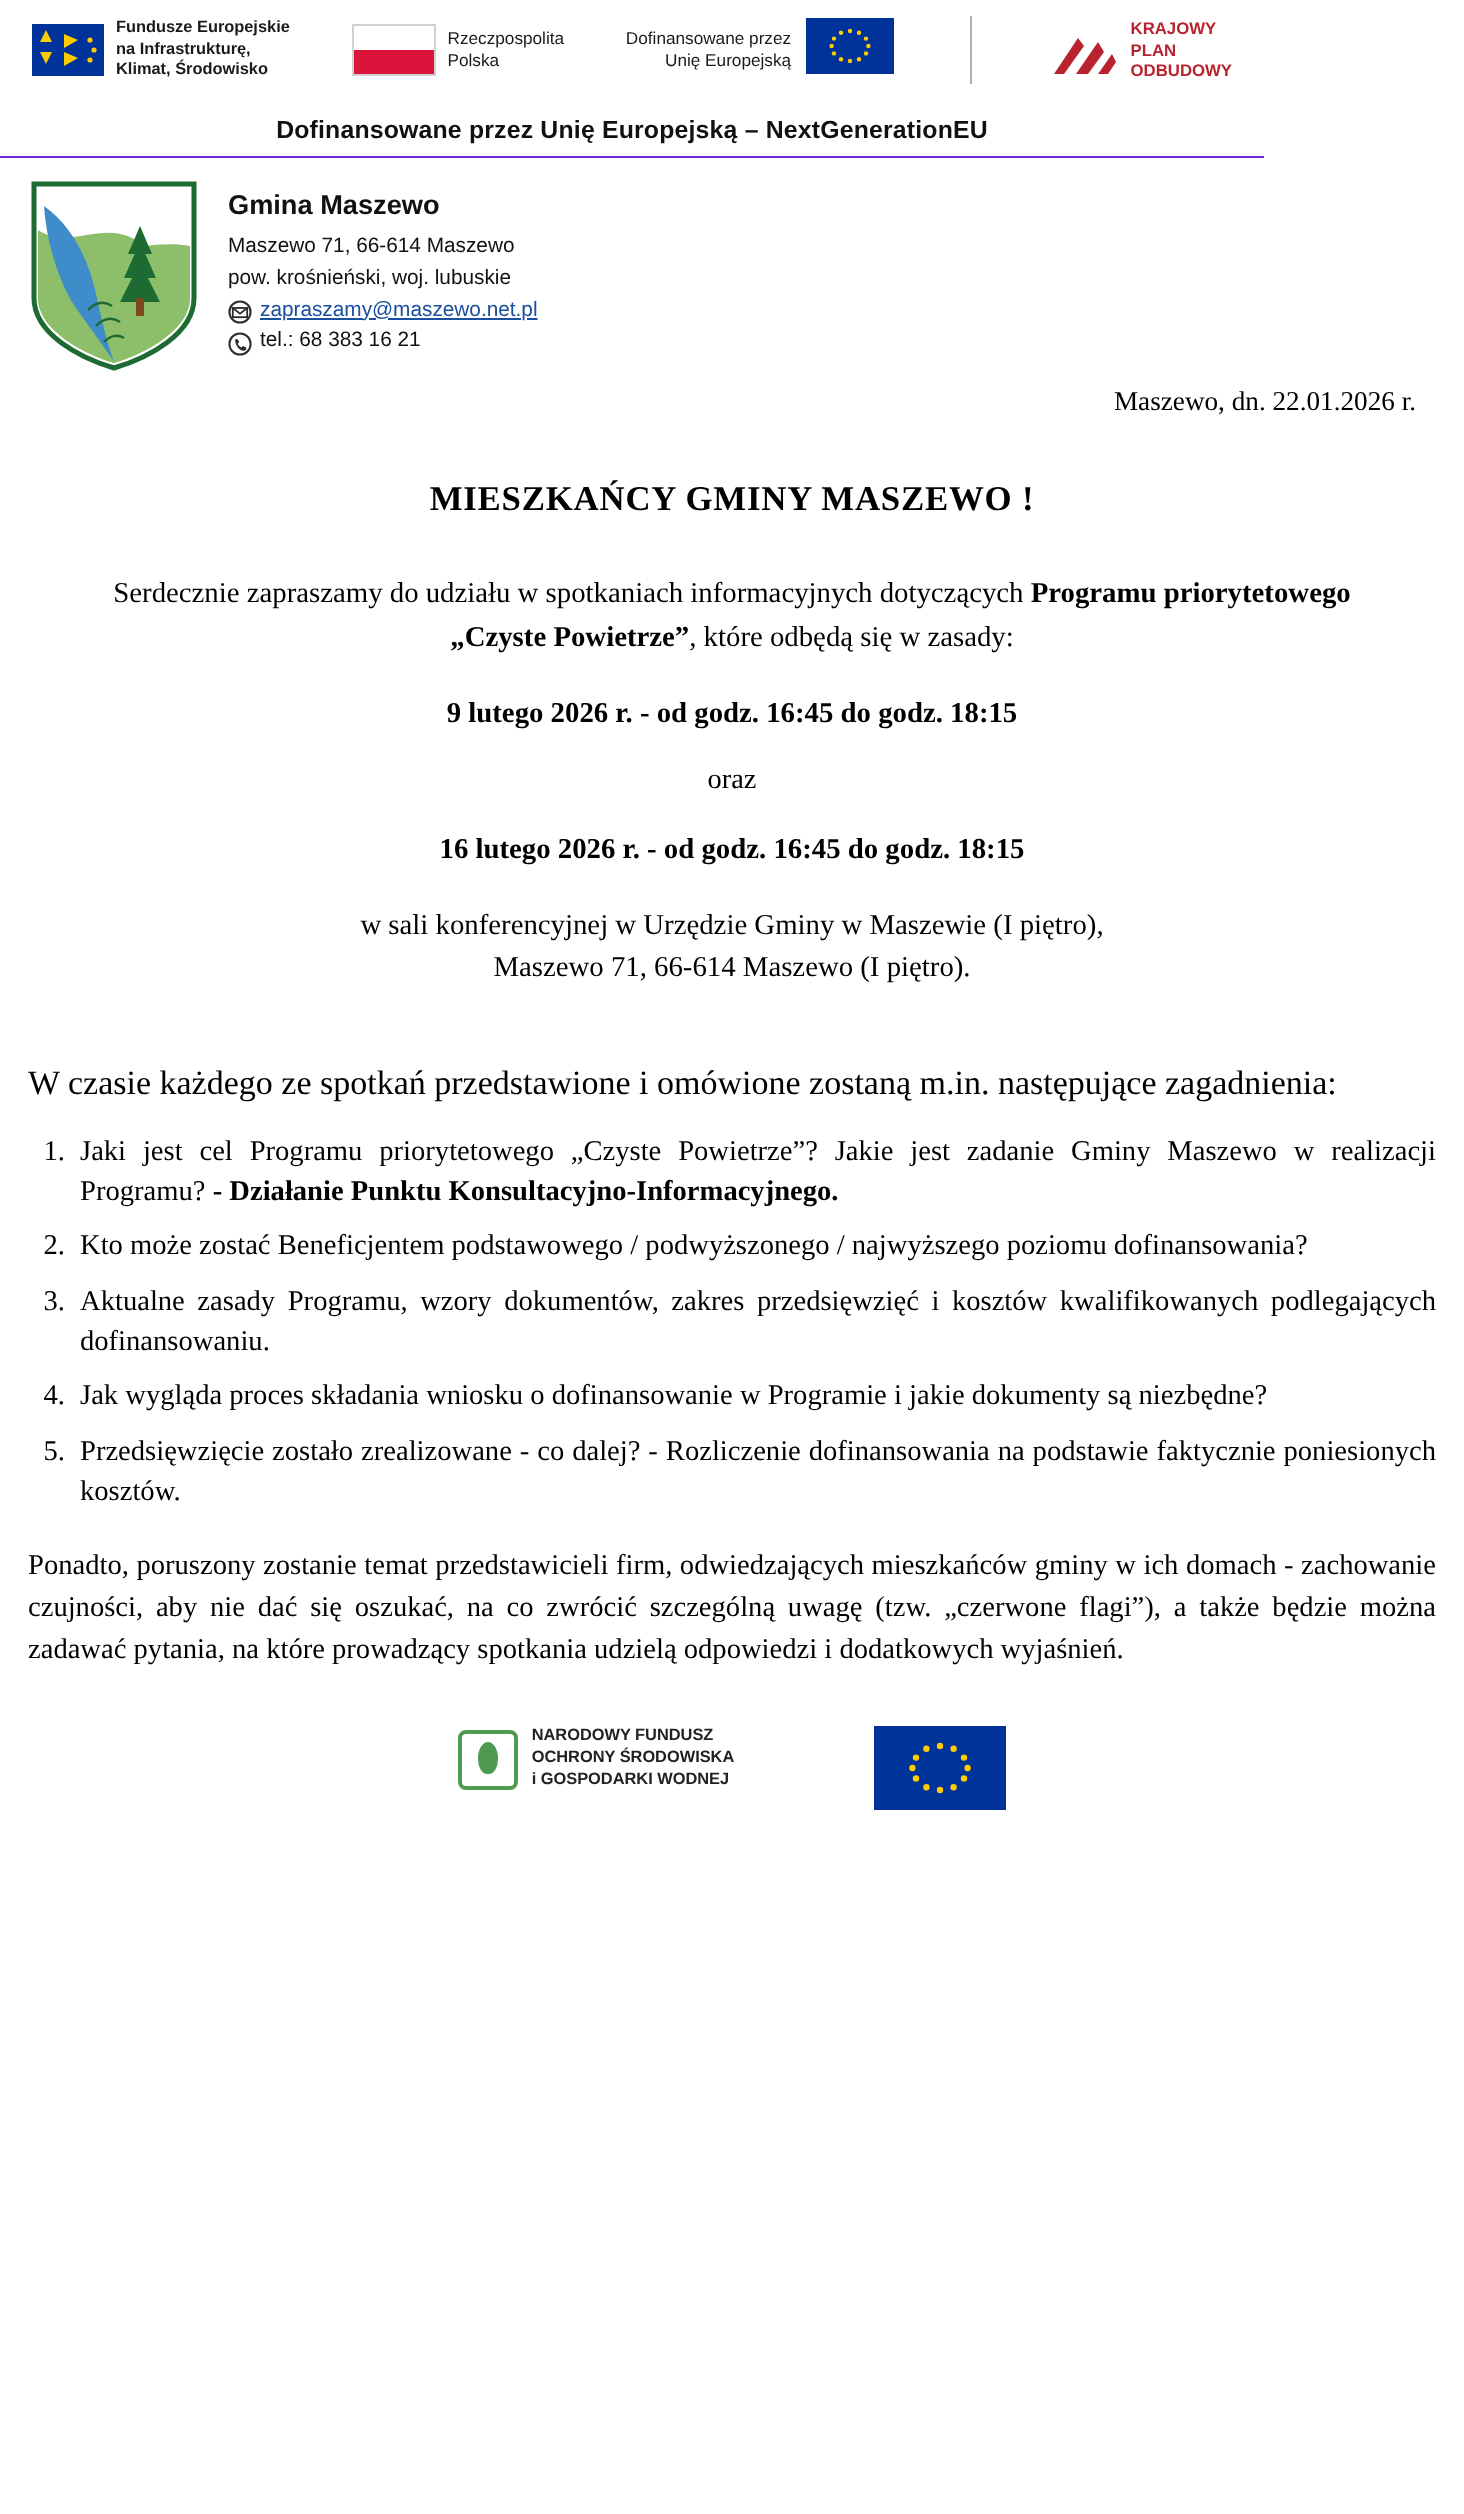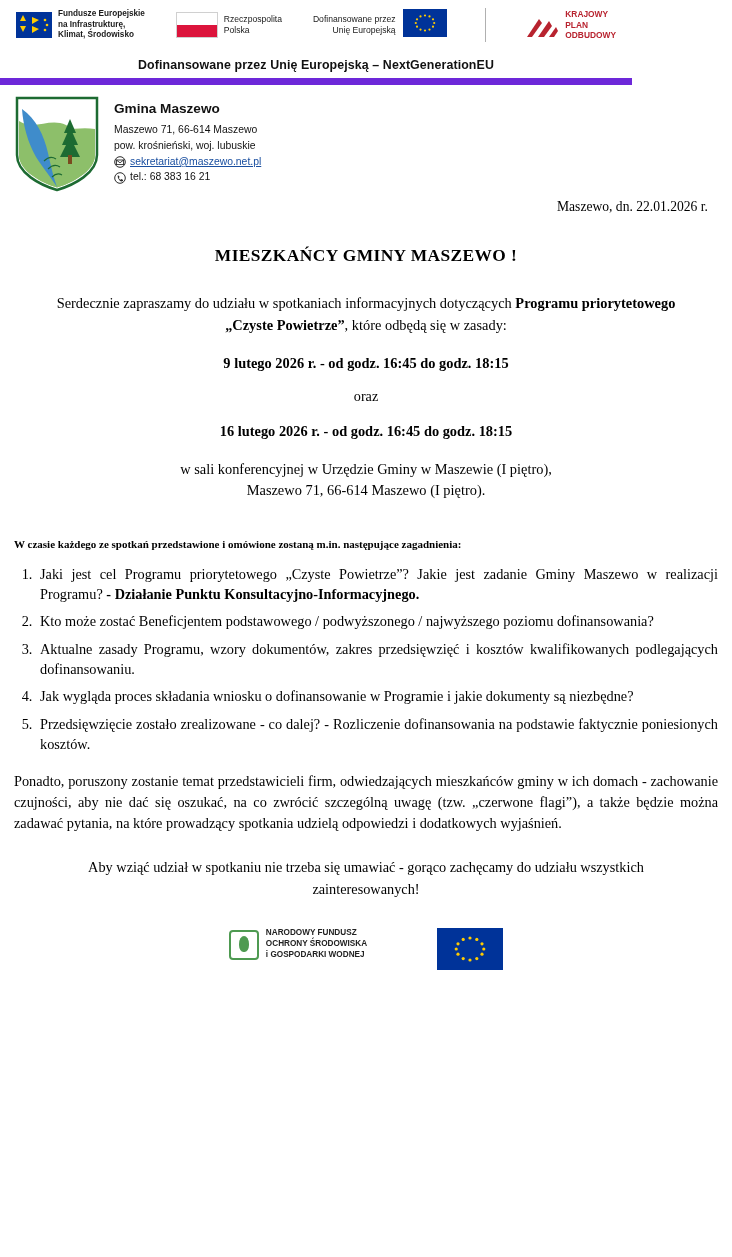--- a/index.html
+++ b/index.html
@@ -11,21 +11,21 @@
     font-family: "Liberation Serif", serif;
     color: #000000;
     position: relative;
     overflow: hidden;
   }
 
   
   .topbar {
     width: 632px;
     padding: 8px 10px 4px 10px;
-    border-bottom: 7px solid #6d28d9;
+    border-bottom: 1px solid #6d28d9;
   }
   .logo-row {
     display: flex;
     align-items: center;
     justify-content: space-between;
     padding: 0 6px;
   }
   .logo-block { display: flex; align-items: center; }
   .funds-logo { display: flex; align-items: center; gap: 6px; }
   .funds-logo .flagbox { width: 36px; height: 26px; position: relative; }
@@ -158,23 +158,22 @@
     margin-top: 16px;
   }
   .venue {
     text-align: center;
     font-size: 14.4px;
     line-height: 1.5;
     margin-top: 19px;
   }
   .lead {
     margin-top: 36px;
-    font-size: 11px;
+    font-size: 17px;
     text-align: justify;
-    font-weight: bold;
   }
   ol.agenda {
     margin: 14px 0 0 0;
     padding-left: 22px;
     font-size: 14.3px;
   }
   ol.agenda li {
     margin-bottom: 7px;
     line-height: 1.42;
     text-align: justify;
@@ -341,21 +340,21 @@
     <div>Maszewo 71, 66-614 Maszewo</div>
     <div>pow. krośnieński, woj. lubuskie</div>
     <div class="contact-line">
       <span class="mini-icon">
         <svg width="12" height="12" viewBox="0 0 12 12">
           <circle cx="6" cy="6" r="5.3" fill="none" stroke="#2a2a2a" stroke-width="1"></circle>
           <rect x="2.4" y="4" width="7.2" height="4.6" fill="none" stroke="#2a2a2a" stroke-width="0.9"></rect>
           <path d="M2.4 4 L6 6.8 L9.6 4" fill="none" stroke="#2a2a2a" stroke-width="0.9"></path>
         </svg>
       </span>
-      <a class="mailto" href="#">sekretariat@maszewo.net.pl</a>
+      <a class="mailto" href="#">zapraszamy@maszewo.net.pl</a>
     </div>
     <div class="contact-line">
       <span class="mini-icon">
         <svg width="12" height="12" viewBox="0 0 12 12">
           <circle cx="6" cy="6" r="5.3" fill="none" stroke="#2a2a2a" stroke-width="1"></circle>
           <path d="M3.6 3.6 q1.1 -0.5 1.6 0.6 l0.4 0.9 -0.8 0.8 q0.6 1.3 1.9 1.9 l0.8 -0.8 0.9 0.4 q1.1 0.5 0.6 1.6 -1.8 1.1 -3.6 -0.8 -1.9 -1.8 -1.8 -4.6 z" fill="#2a2a2a"></path>
         </svg>
       </span>
       <span>tel.: 68 383 16 21</span>
     </div>
@@ -386,21 +385,20 @@
   <ol class="agenda">
     <li><span>Jaki jest cel Programu priorytetowego „Czyste Powietrze”? Jakie jest zadanie Gminy Maszewo w realizacji Programu? </span><b>- Działanie Punktu Konsultacyjno-Informacyjnego.</b></li>
     <li><span>Kto może zostać Beneficjentem podstawowego / podwyższonego / najwyższego poziomu dofinansowania?</span></li>
     <li><span>Aktualne zasady Programu, wzory dokumentów, zakres przedsięwzięć i kosztów kwalifikowanych podlegających dofinansowaniu.</span></li>
     <li><span>Jak wygląda proces składania wniosku o dofinansowanie w Programie i jakie dokumenty są niezbędne?</span></li>
     <li><span>Przedsięwzięcie zostało zrealizowane - co dalej? - Rozliczenie dofinansowania na podstawie faktycznie poniesionych kosztów.</span></li>
   </ol>
 
   <div class="para">Ponadto, poruszony zostanie temat przedstawicieli firm, odwiedzających mieszkańców gminy w ich domach - zachowanie czujności, aby nie dać się oszukać, na co zwrócić szczególną uwagę (tzw. „czerwone flagi”), a także będzie można zadawać pytania, na które prowadzący spotkania udzielą odpowiedzi i dodatkowych wyjaśnień.</div>
 
-  <div class="closing">Aby wziąć udział w spotkaniu nie trzeba się umawiać - gorąco zachęcamy do udziału wszystkich zainteresowanych!</div>
 </div>
 
 <div class="footer">
   <div class="footer-logos">
 
     <div class="nfosigw">
       <div class="nfosigw-mark"></div>
       <div class="nfosigw-txt">NARODOWY FUNDUSZ
 OCHRONY ŚRODOWISKA
 i GOSPODARKI WODNEJ</div>

